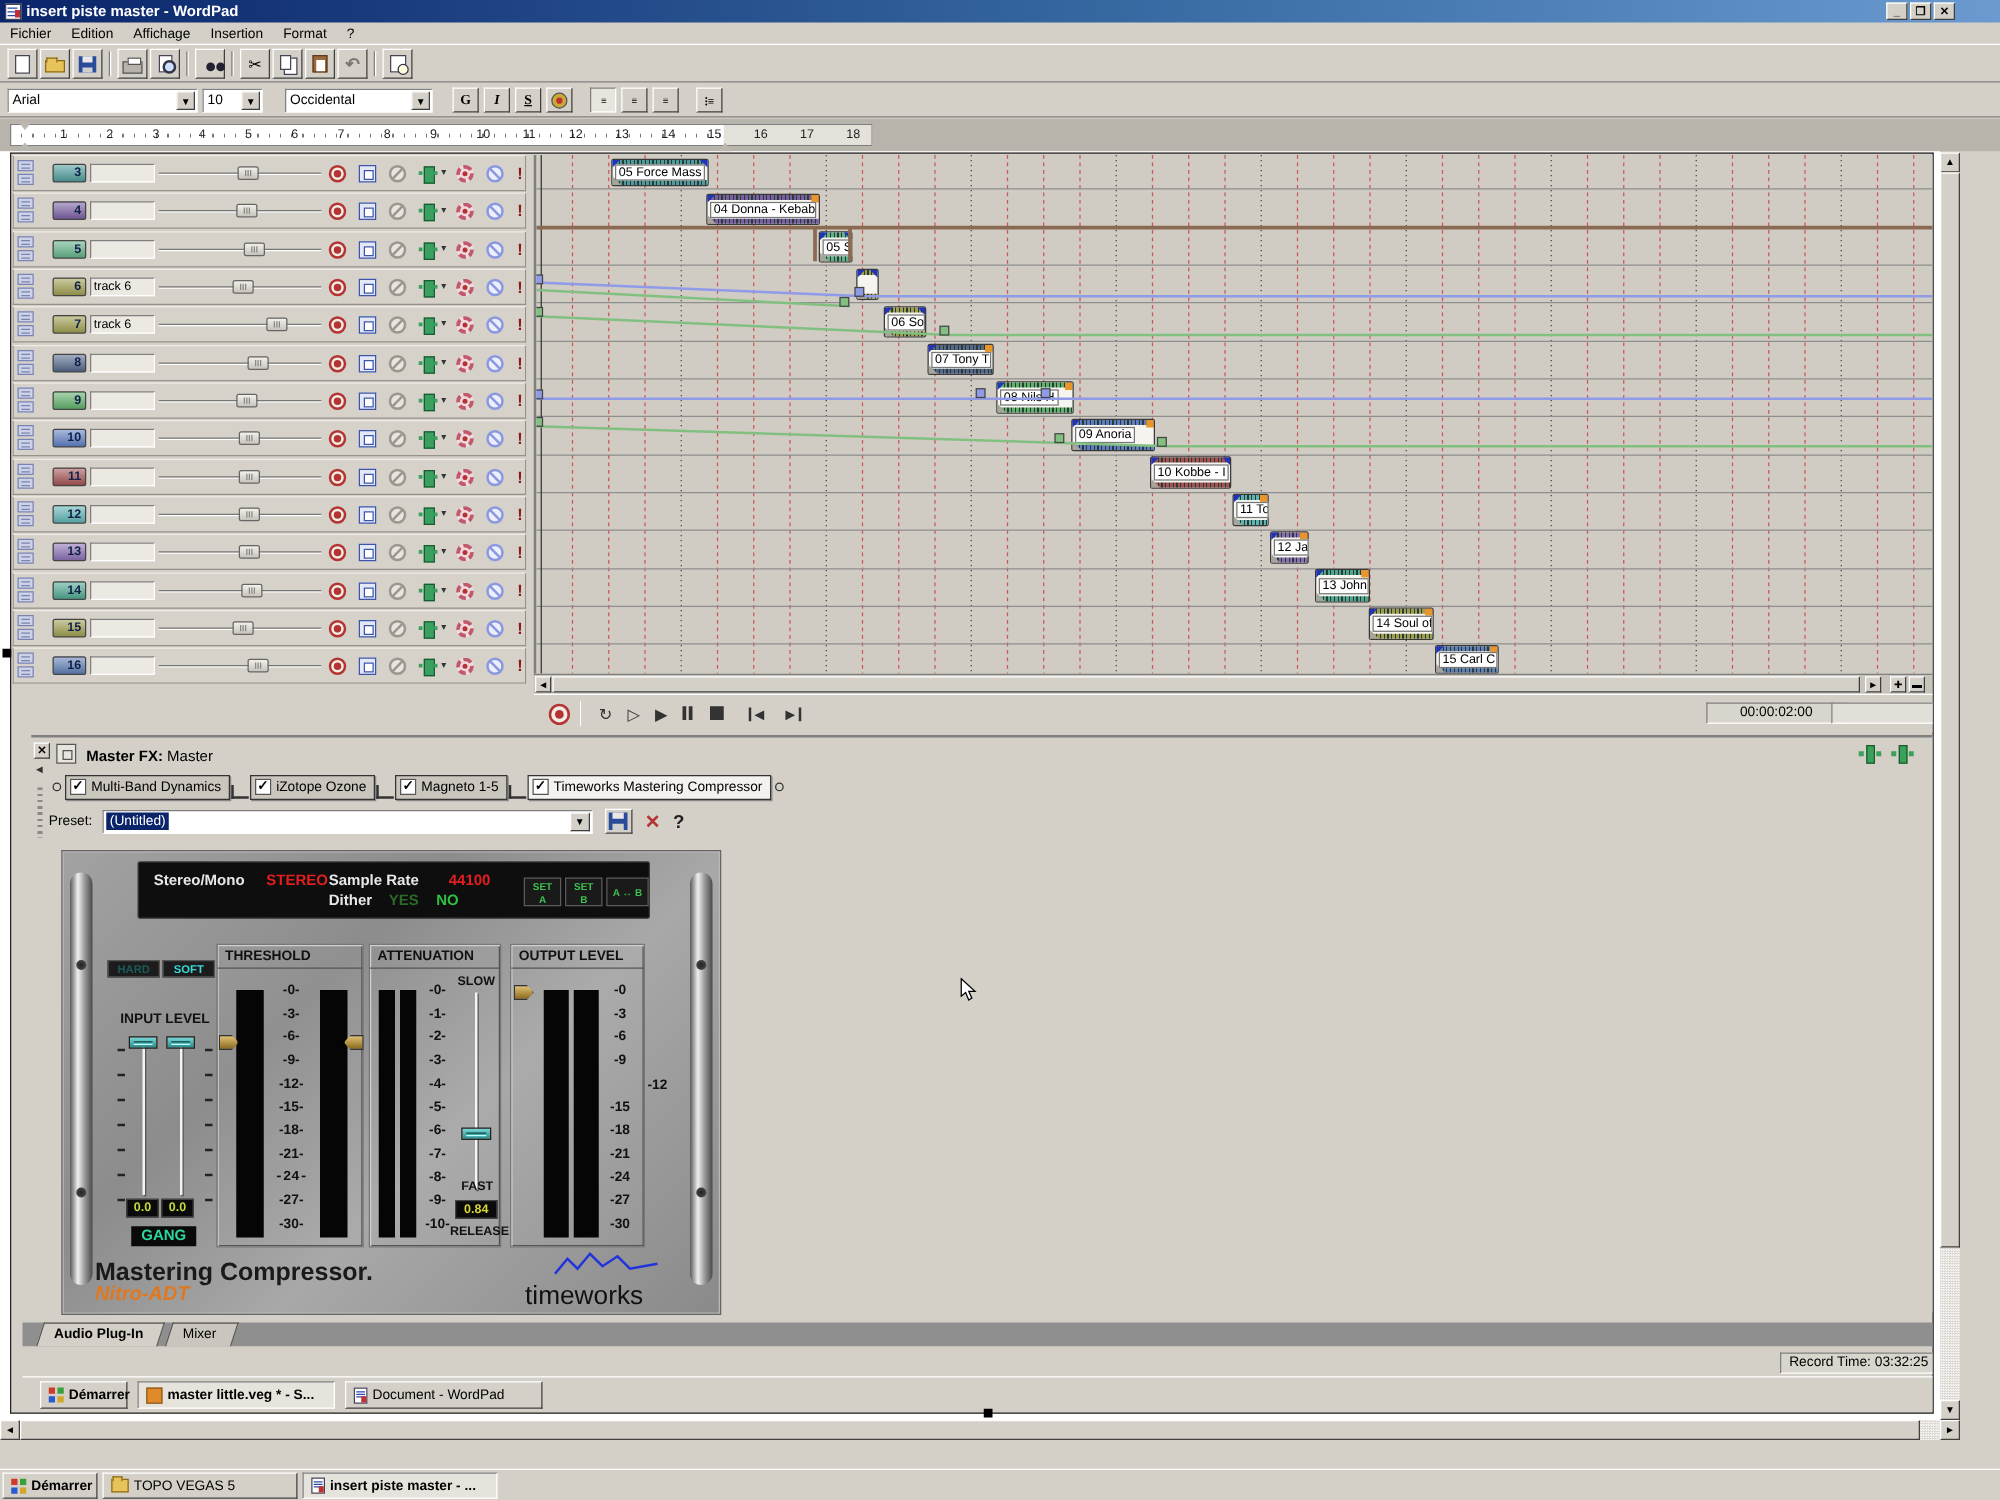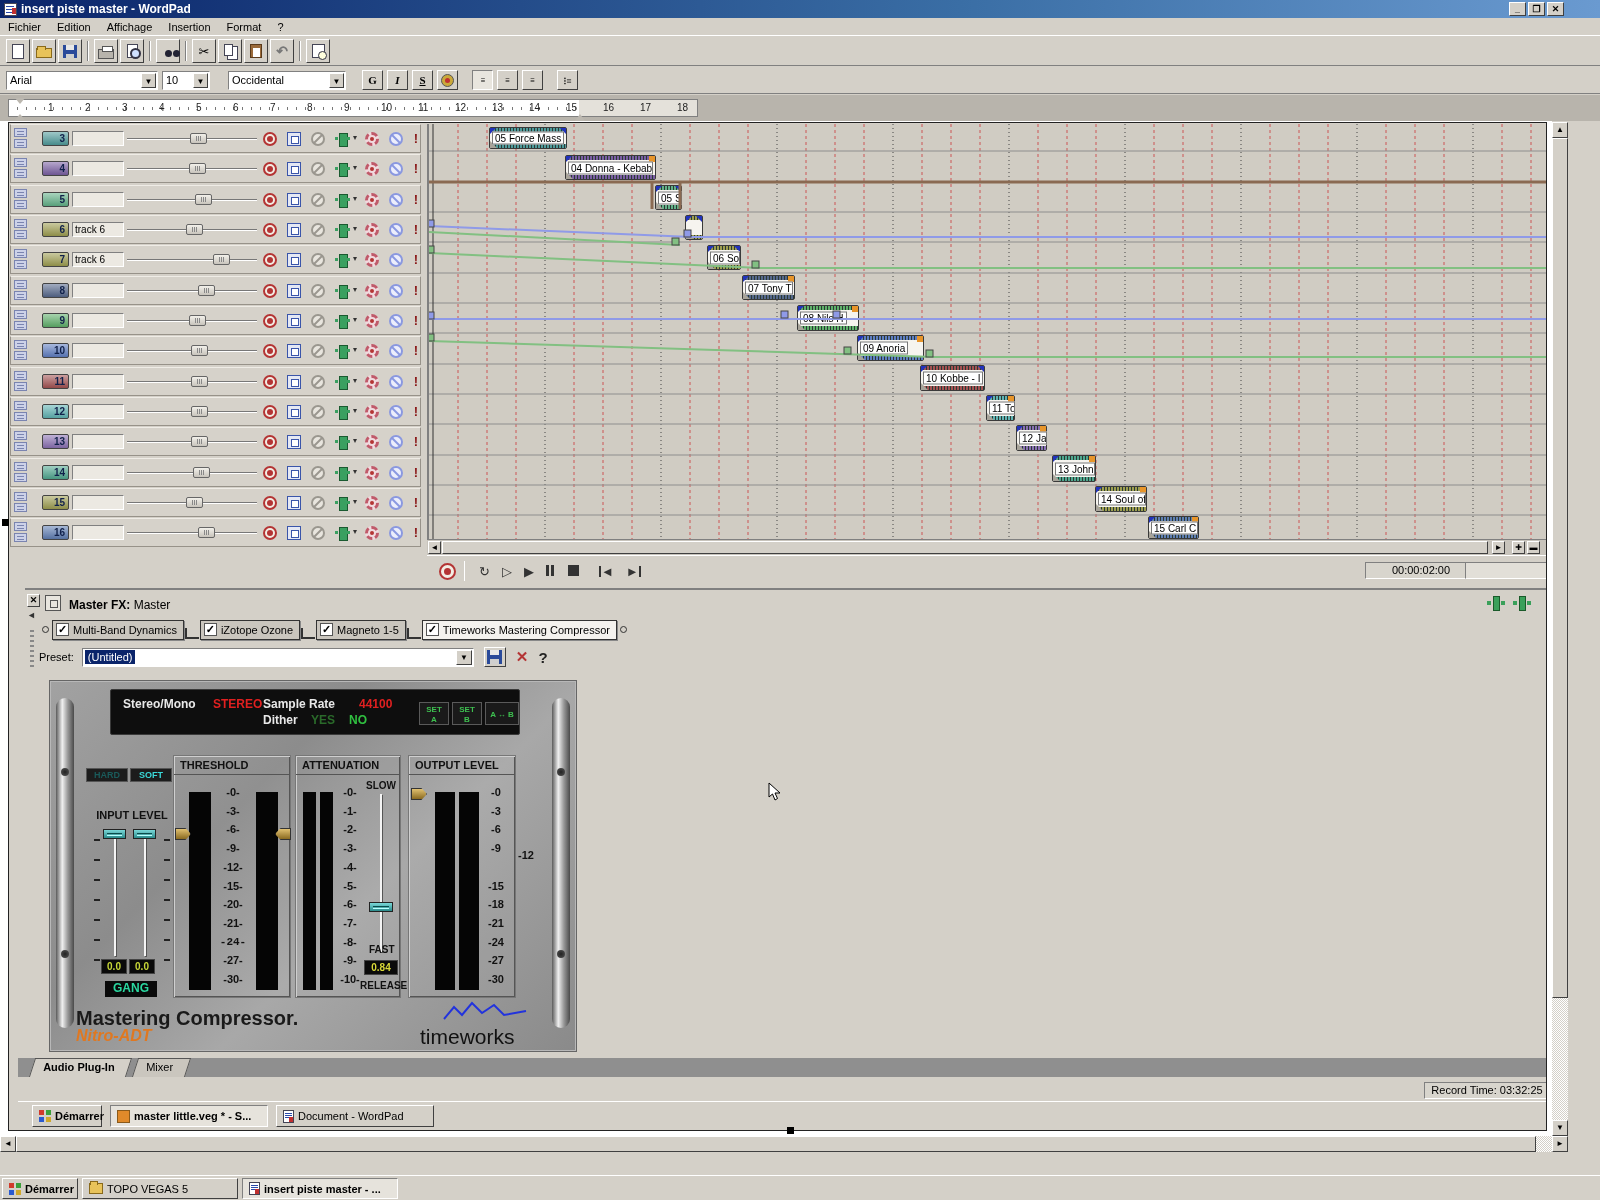--- a/index.html
+++ b/index.html
@@ -1007,21 +1007,21 @@
             <span class="ptitle">THRESHOLD</span>
             <span class="meter" style="left:15px;top:36px;width:22px;height:198px;"></span>
             <span class="meter" style="left:82px;top:36px;width:22px;height:198px;"></span>
             <span class="scalecol" id="thr-scale" style="left:39px;top:30px;width:40px;height:205px;">
                 <span class="sclabel" style="top: 0px;">-0-</span>
                 <span class="sclabel" style="top: 19px;">-3-</span>
                 <span class="sclabel" style="top: 37px;">-6-</span>
                 <span class="sclabel" style="top: 56px;">-9-</span>
                 <span class="sclabel" style="top: 75px;">-12-</span>
                 <span class="sclabel" style="top: 94px;">-15-</span>
-                <span class="sclabel" style="top: 112px;">-20-</span>
+                <span class="sclabel" style="top: 112px;">-18-</span>
                 <span class="sclabel" style="top: 131px;">-21-</span>
                 <span class="sclabel" style="top: 150px; font-family: Liberation Mono, monospace;">-24-</span>
                 <span class="sclabel" style="top: 168px;">-27-</span>
                 <span class="sclabel" style="top: 187px;">-30-</span>
               </span>
             <span class="goldptr r" style="left:1px;top:72px;"></span>
             <span class="goldptr l" style="left:101px;top:72px;"></span>
           </div>
 
           <div class="panel" style="left:245px;width:106px;">
@@ -1052,21 +1052,21 @@
           <div class="panel" style="left:358px;width:108px;">
             <span class="ptitle">OUTPUT LEVEL</span>
             <span class="goldptr r" style="left:2px;top:32px;"></span>
             <span class="meter" style="left:26px;top:36px;width:20px;height:198px;"></span>
             <span class="meter" style="left:50px;top:36px;width:20px;height:198px;"></span>
             <span class="scalecol" id="out-scale" style="left:70px;top:30px;width:34px;height:205px;">
                 <span class="sclabel" style="top: 0px;">-0</span>
                 <span class="sclabel" style="top: 19px;">-3</span>
                 <span class="sclabel" style="top: 37px;">-6</span>
                 <span class="sclabel" style="top: 56px;">-9</span>
-                <span class="sclabel" style="top: 63px; padding-left: 39px;">-12</span>
+                <span class="sclabel" style="top: 76px; padding-left: 39px;">-12</span>
                 <span class="sclabel" style="top: 94px;">-15</span>
                 <span class="sclabel" style="top: 112px;">-18</span>
                 <span class="sclabel" style="top: 131px;">-21</span>
                 <span class="sclabel" style="top: 150px;">-24</span>
                 <span class="sclabel" style="top: 168px;">-27</span>
                 <span class="sclabel" style="top: 187px;">-30</span>
               </span>
           </div>
 
           <span class="brand1">Mastering Compressor.</span>

